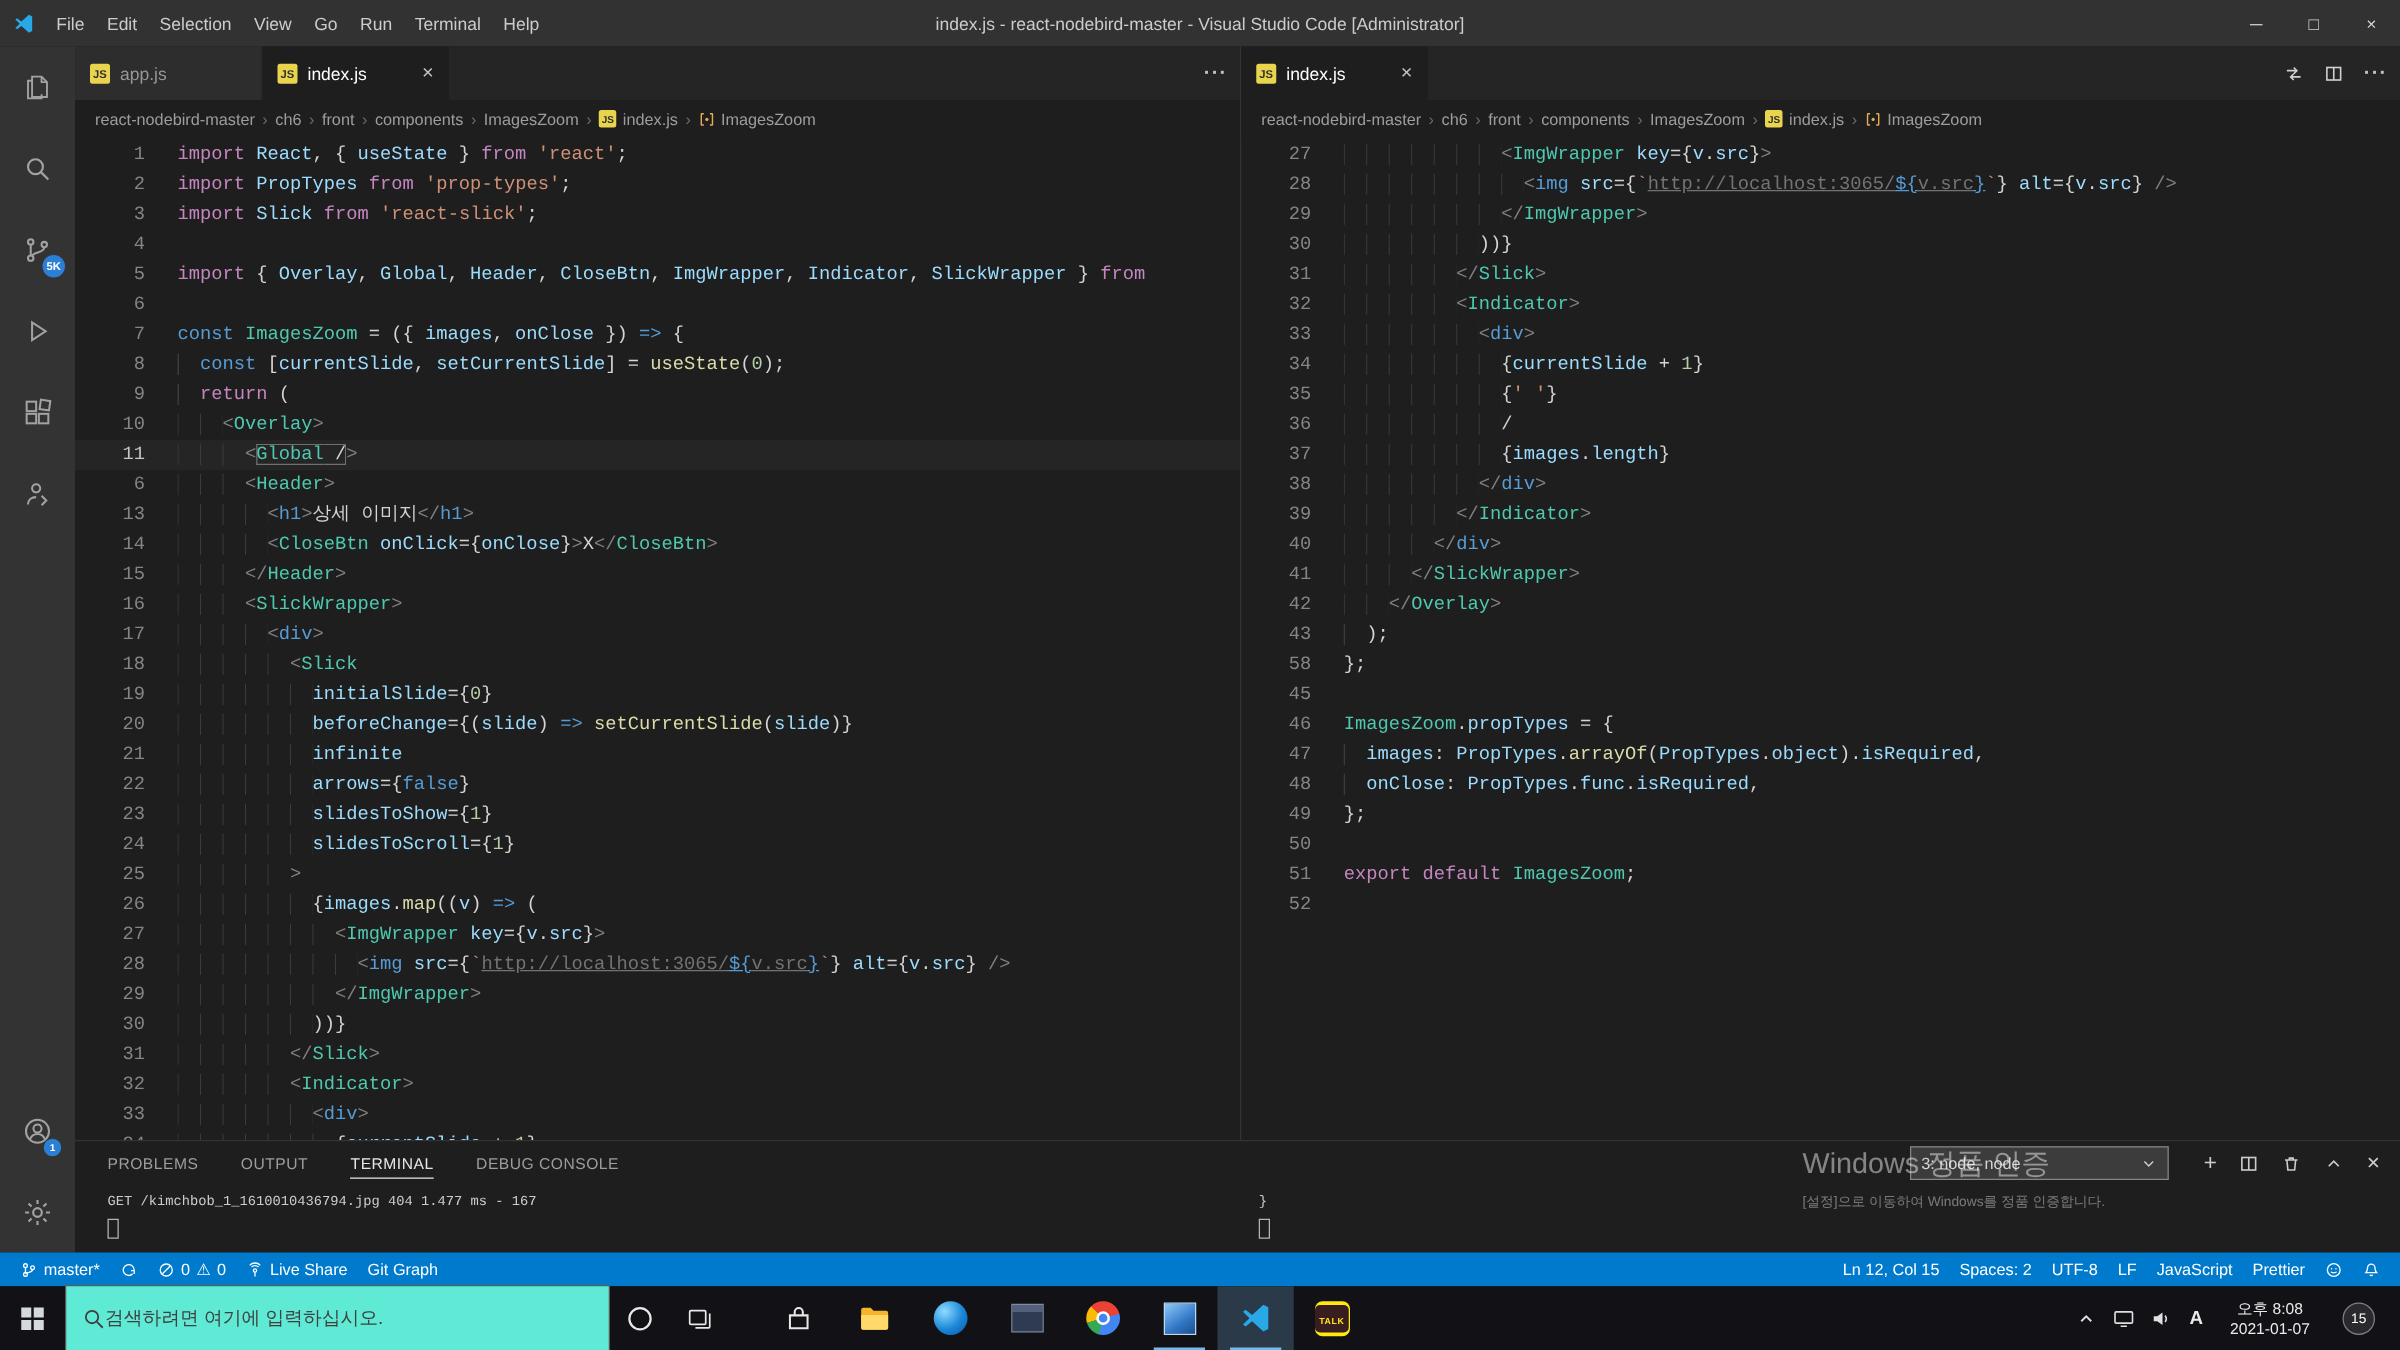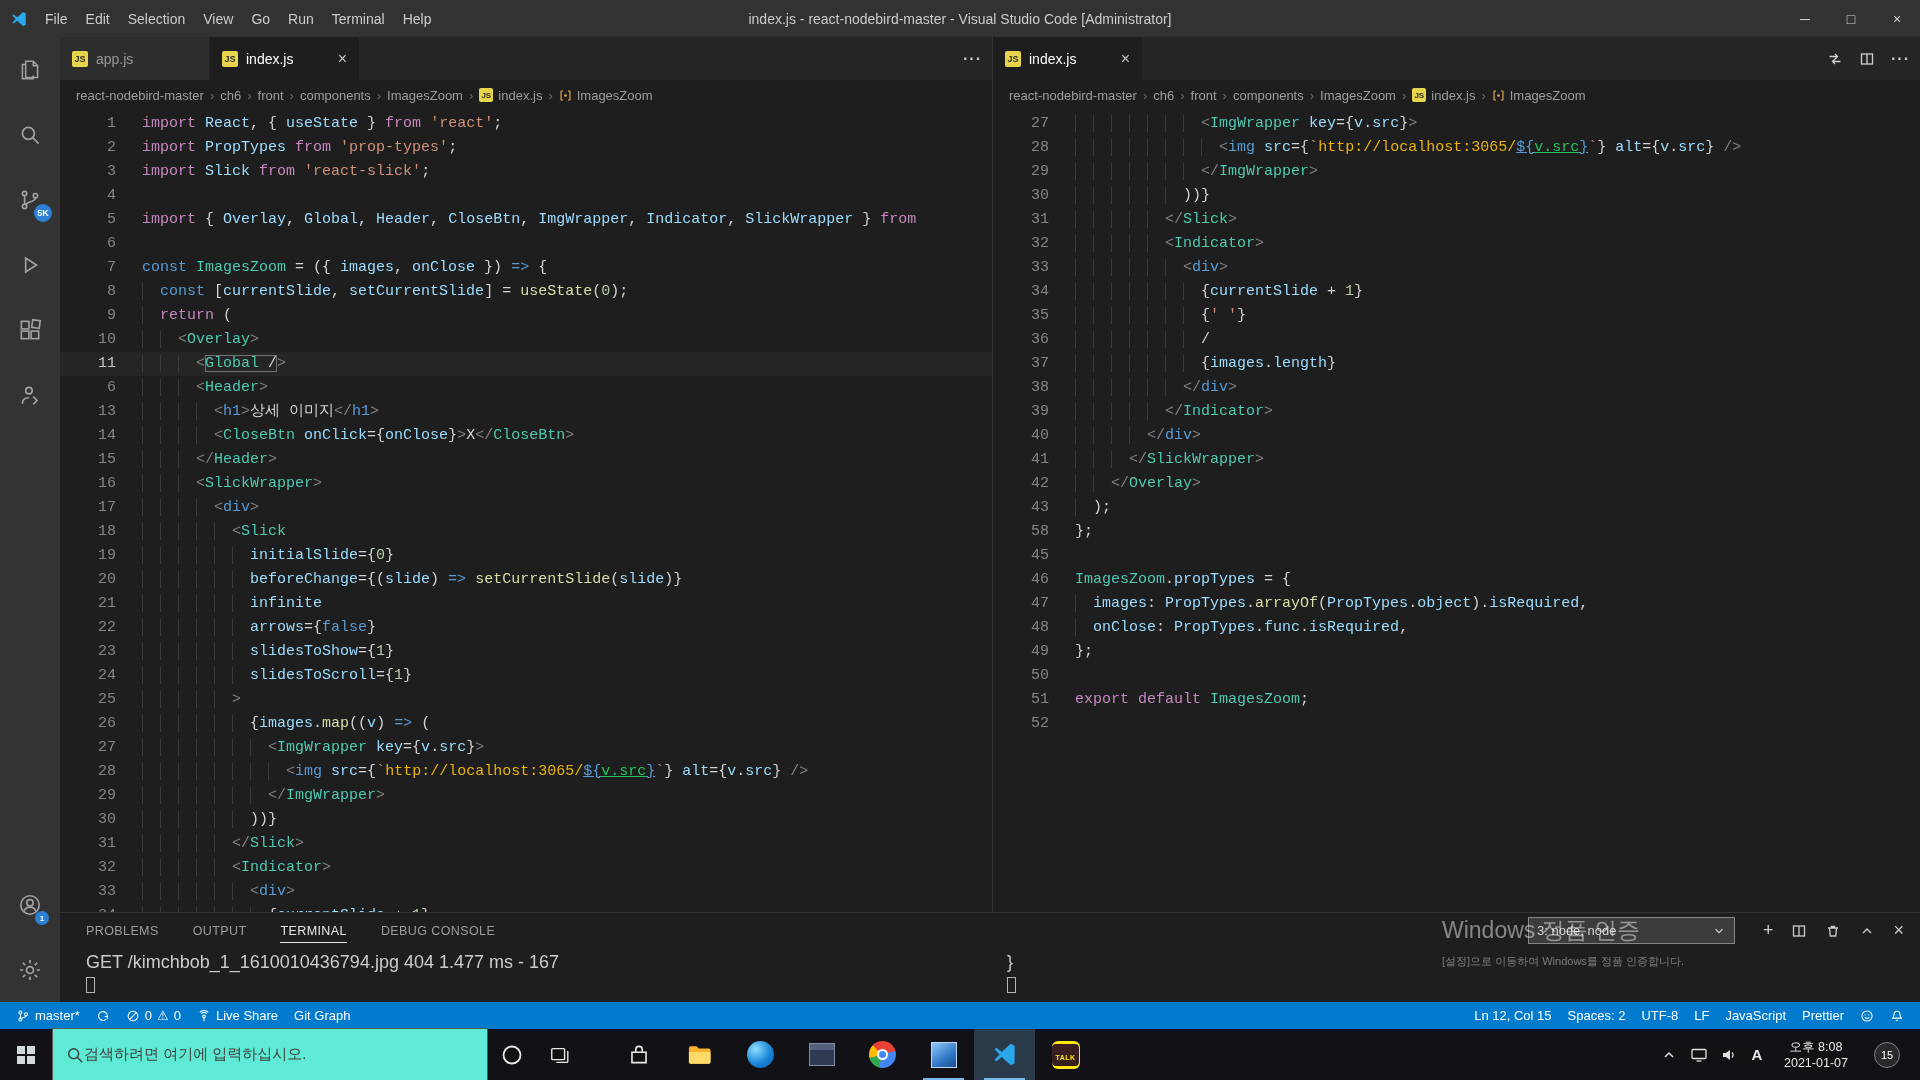--- a/index.html
+++ b/index.html
@@ -41,37 +41,37 @@
   .bsep { color:#6b6b6b; margin:0 6px; }
 
   .lines { height:802px; overflow:hidden; padding-top:2px; font-family:"Liberation Mono","DejaVu Sans Mono",monospace; font-size:15px; }
   .code-row { height:24px; line-height:24px; display:flex; white-space:pre; }
   .code-row.cur { background:rgba(255,255,255,0.035); }
   .ln { width:56px; text-align:right; color:#858585; flex:none; }
   .code-row.cur .ln { color:#c6c6c6; }
   .ct { margin-left:26px; }
   .tk-k{color:#c586c0}.tk-b{color:#569cd6}.tk-t{color:#4ec9b0}.tk-v{color:#9cdcfe}
   .tk-f{color:#dcdcaa}.tk-s{color:#ce9178}.tk-n{color:#b5cea8}.tk-p{color:#d4d4d4}.tk-g{color:#808080}
-  .tk-su{color:#eab308;}
-  .tk-vu{color:#22c55e;text-decoration:underline}
+  .tk-su{color:#737373;text-decoration:underline}
+  .tk-vu{color:#737373;text-decoration:underline}
   .tk-bu{color:#569cd6;text-decoration:underline}
   .tk-i { background-image:linear-gradient(to right,#3b3b3b 1px,transparent 1px); background-size:18px 100%; }
   .tk-x1{color:#4ec9b0; box-shadow:inset 0 1px 0 #707070, inset 0 -1px 0 #707070, inset 1px 0 0 #707070;}
   .tk-x2{color:#d4d4d4; box-shadow:inset 0 1px 0 #707070, inset 0 -1px 0 #707070, inset -1px 0 0 #707070;}
 
   
   #panel { position:absolute; left:60px; right:0; top:912px; height:90px; background:#1e1e1e; border-top:1px solid #333; }
   .panel-header { height:36px; display:flex; align-items:center; padding-left:26px; position:relative; }
   .ptab { margin-right:34px; font-size:12.5px; letter-spacing:.4px; color:#9d9d9d; height:36px; line-height:36px; position:relative; }
   .ptab.active { color:#e7e7e7; }
   .ptab.active::after { content:""; position:absolute; left:0; right:0; bottom:6px; height:1px; background:#e7e7e7; }
   .panel-actions { position:absolute; right:16px; top:4px; display:flex; align-items:center; gap:18px; color:#cccccc; }
   .term-select { width:207px; height:27px; background:#3c3c3c; border:1px solid #858585; color:#d6d6d6; font-size:13px; display:flex; align-items:center; justify-content:space-between; padding:0 8px; margin-right:10px; }
   .pa-btn { display:flex; align-items:center; justify-content:center; font-size:18px; color:#cccccc; }
-  .panel-body { display:flex; font-family:Liberation Sans, sans-serif; font-size:18px; color:#cccccc; }
+  .panel-body { display:flex; font-family:Liberation Mono, monospace; font-size:11px; color:#cccccc; }
   .tpane { height:52px; overflow:hidden; padding-top:2px; }
   .tpane.l { width:932px; padding-left:26px; }
   .tpane.r { flex:1; padding-left:15px; }
   .tline { height:22px; line-height:22px; white-space:pre; }
   .cursor-box { display:inline-block; width:9px; height:16px; border:1px solid #b5b5b5; vertical-align:middle; }
 
   
   #watermark { position:absolute; left:1442px; top:915px; z-index:50; pointer-events:none; }
   #watermark .w1 { font-size:23px; color:rgba(255,255,255,0.46); }
   #watermark .w2 { font-size:11px; margin-top:8px; color:rgba(255,255,255,0.40); }

